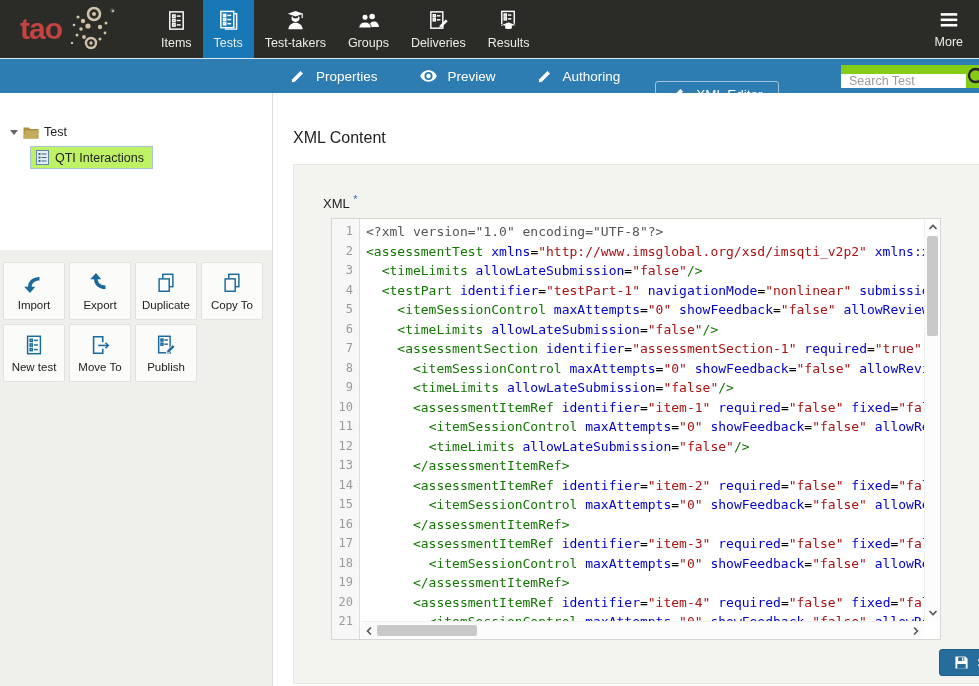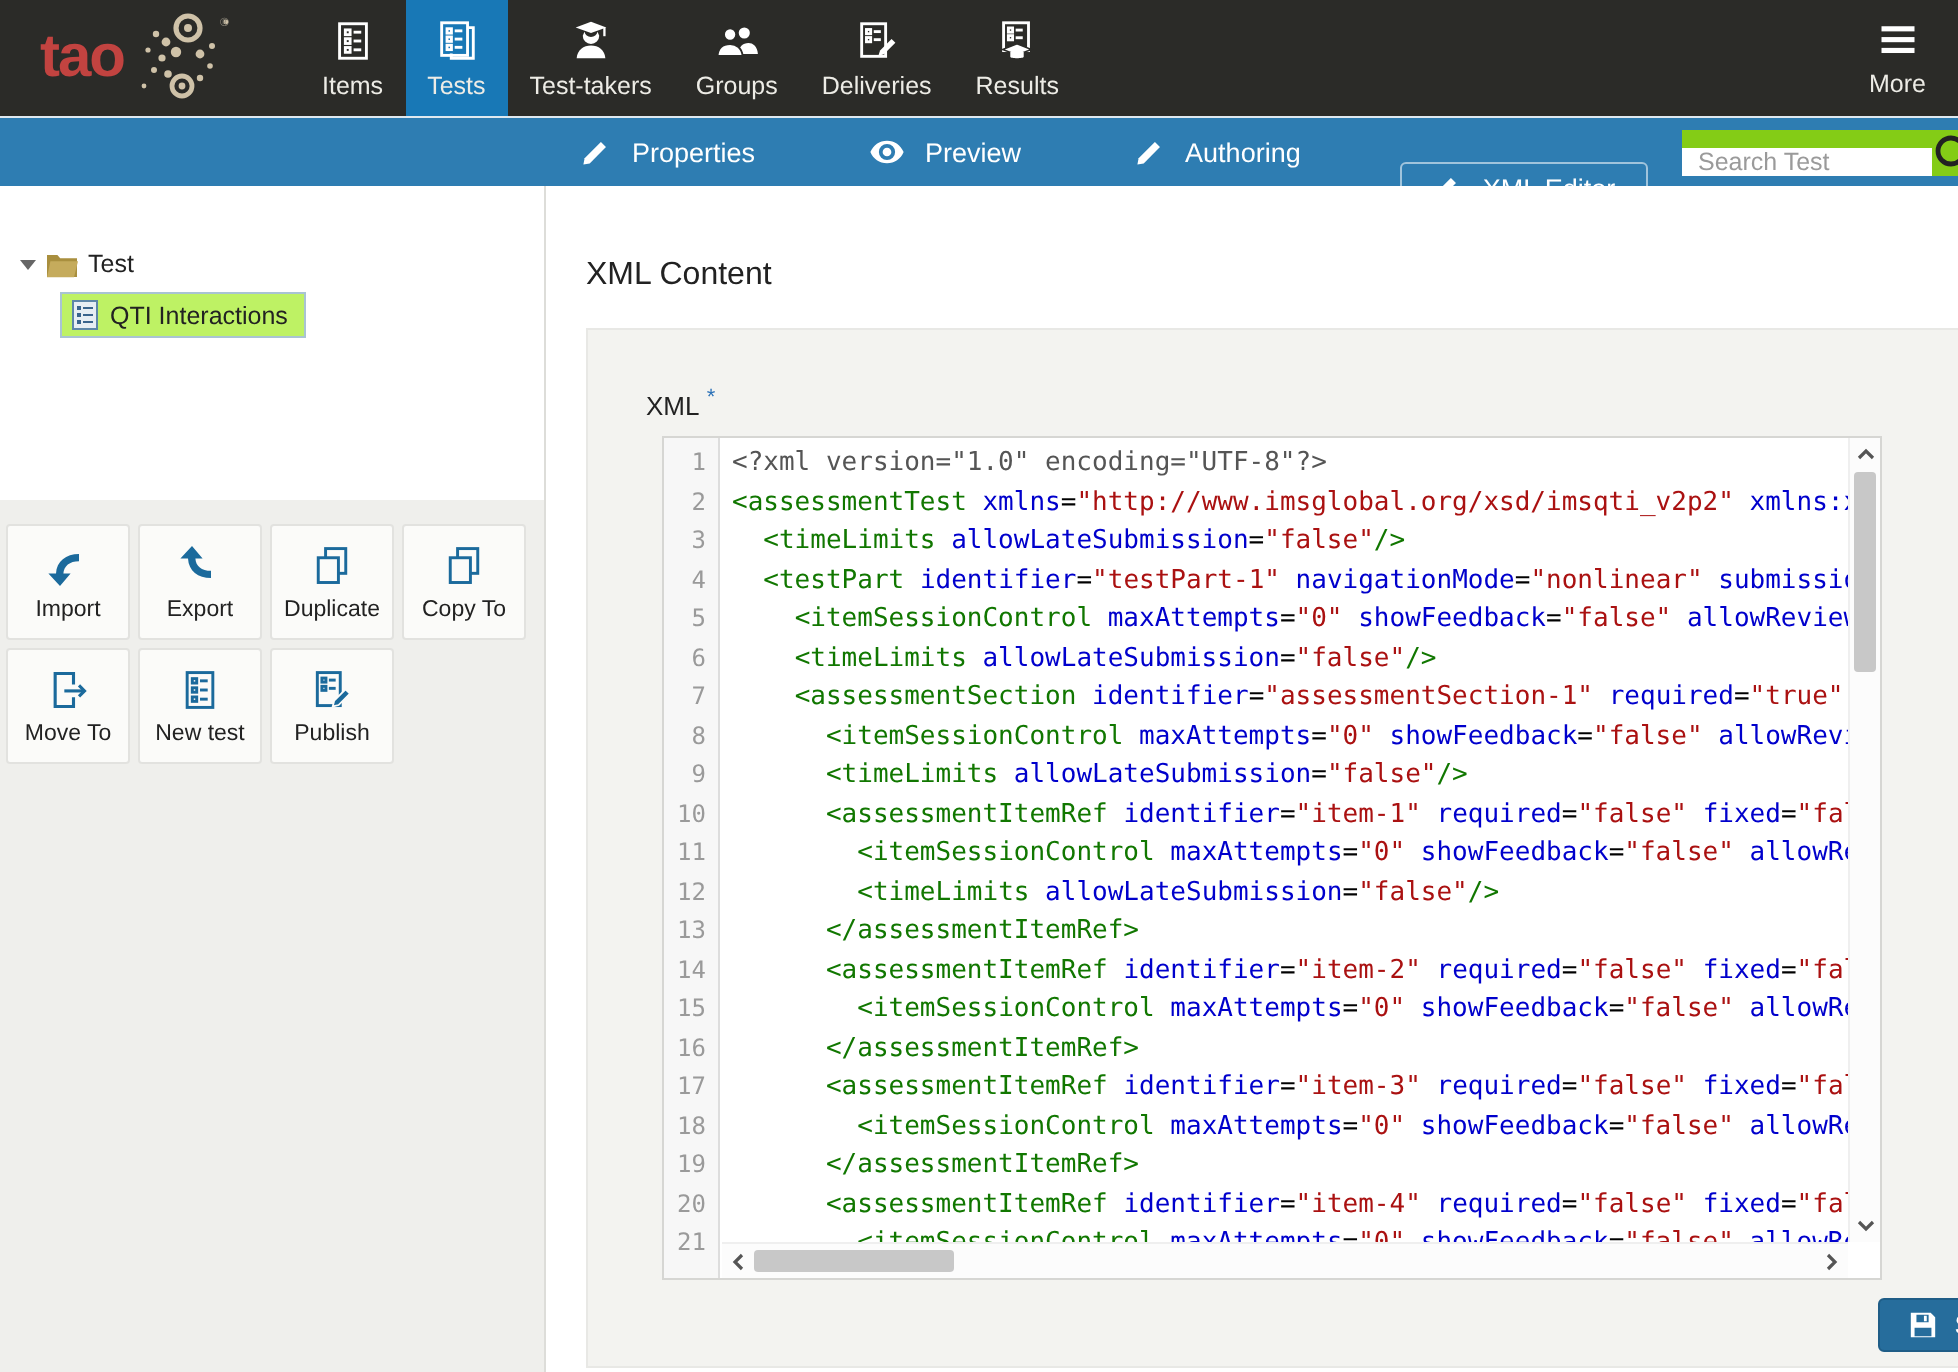--- a/index.html
+++ b/index.html
@@ -14,21 +14,21 @@
   .logo-text { font-size:30px; font-weight:bold; color:#c24340; letter-spacing:-1px; line-height:1; }
   .nav-tabs { display:flex; margin-left:8px; }
   .nav-tab { display:flex; flex-direction:column; align-items:center; justify-content:center;
     padding:0 11px; gap:4px; color:#edece6; font-size:12.5px; cursor:pointer; }
   .nav-tab.active { background:#1878b6; }
   .nav-more { margin-left:auto; display:flex; flex-direction:column; align-items:center; justify-content:center;
     padding:0 16px; gap:4px; color:#edece6; font-size:12.5px; cursor:pointer; }
   
   .actionbar { position:absolute; top:58px; left:0; right:0; height:35px; background:#2e7db2;
     border-top:1px solid #dfe9f0; }
-  .ab-tabs { position:absolute; left:284px; top:0; height:100%; display:flex; align-items:center; gap:43px; }
+  .ab-tabs { position:absolute; left:284px; top:0; height:100%; display:flex; align-items:center; gap:28px; }
   .ab-tab { display:flex; align-items:center; gap:11px; color:#fff; font-size:13.5px; cursor:pointer; padding:5px 6px; border:1px solid transparent; }
   .ab-tab.active { border:1px solid rgba(255,255,255,.55); border-radius:3px; padding:5px 15px;margin-top:36px; }
   .search { position:absolute; right:0; top:6px; width:138px; height:23px; background:#84cc16; display:flex; align-items:flex-end; overflow:hidden; }
   .search input { flex:1; border:none; outline:none; font-size:12.5px; padding:0 0 0 8px; color:#333; font-family:"Liberation Sans",sans-serif; min-width:0; }
   .search input::placeholder { color:#9a9a9a; }
   .search .mag { flex:0 0 auto; margin-right:-9px; }
   
   .left-panel { position:absolute; top:93px; left:0; width:273px; bottom:0; background:#efefec;
     border-right:1px solid #ddddd9; display:flex; flex-direction:column; }
   .tree { background:#fff; height:157px; padding:32px 0 0 10px; }
@@ -255,38 +255,38 @@
       <span>Duplicate</span>
     </div>
     <div class="action-btn">
       <svg width="22" height="22" viewBox="0 0 24 24" fill="none" stroke="#1b6a9c" stroke-width="1.6">
         <rect x="8.5" y="2.5" width="11" height="13.5"></rect>
           <rect x="4.5" y="7.5" width="11" height="13.5" fill="#fbfbf9"></rect>
       </svg>
       <span>Copy To</span>
     </div>
     <div class="action-btn">
-      <svg width="22" height="22" viewBox="0 0 24 24" fill="none" stroke="#1b6a9c" stroke-width="1.7">
-        <path d="M15 9V3H5v18h10v-5"></path>
-          <line x1="10" y1="12.5" x2="21" y2="12.5"></line>
-          <path d="M18 9.5l3 3-3 3"></path>
-      </svg>
-      <span>Move To</span>
-    </div>
-    <div class="action-btn">
       <svg width="22" height="22" viewBox="0 0 24 24" fill="none" stroke="#1b6a9c" stroke-width="1.6">
         <rect x="5" y="2.5" width="14" height="19"></rect>
         <rect x="7.8" y="5.8" width="2.4" height="2.4"></rect>
           <line x1="12" y1="7" x2="16.2" y2="7"></line>
         <rect x="7.8" y="10.8" width="2.4" height="2.4"></rect>
           <line x1="12" y1="12" x2="16.2" y2="12"></line>
         <rect x="7.8" y="15.8" width="2.4" height="2.4"></rect>
           <line x1="12" y1="17" x2="16.2" y2="17"></line>
       </svg>
       <span>New test</span>
+    </div>
+    <div class="action-btn">
+      <svg width="22" height="22" viewBox="0 0 24 24" fill="none" stroke="#1b6a9c" stroke-width="1.7">
+        <path d="M15 9V3H5v18h10v-5"></path>
+          <line x1="10" y1="12.5" x2="21" y2="12.5"></line>
+          <path d="M18 9.5l3 3-3 3"></path>
+      </svg>
+      <span>Move To</span>
     </div>
     <div class="action-btn">
       <svg width="22" height="22" viewBox="0 0 24 24" fill="none" stroke="#1b6a9c" stroke-width="1.6">
         <rect x="4" y="2.5" width="12.5" height="18"></rect>
         <rect x="6.5" y="5.5" width="2.2" height="2.2"></rect>
           <line x1="10.3" y1="6.6" x2="14" y2="6.6"></line>
         <rect x="6.5" y="10" width="2.2" height="2.2"></rect>
           <line x1="10.3" y1="11.1" x2="14" y2="11.1"></line>
         <path d="M13.2 17.8l6.2-6.2 2.4 2.4-6.2 6.2-3.2.8z" fill="#1b6a9c" stroke="#fbfbf9" stroke-width="1"></path>
       </svg>

